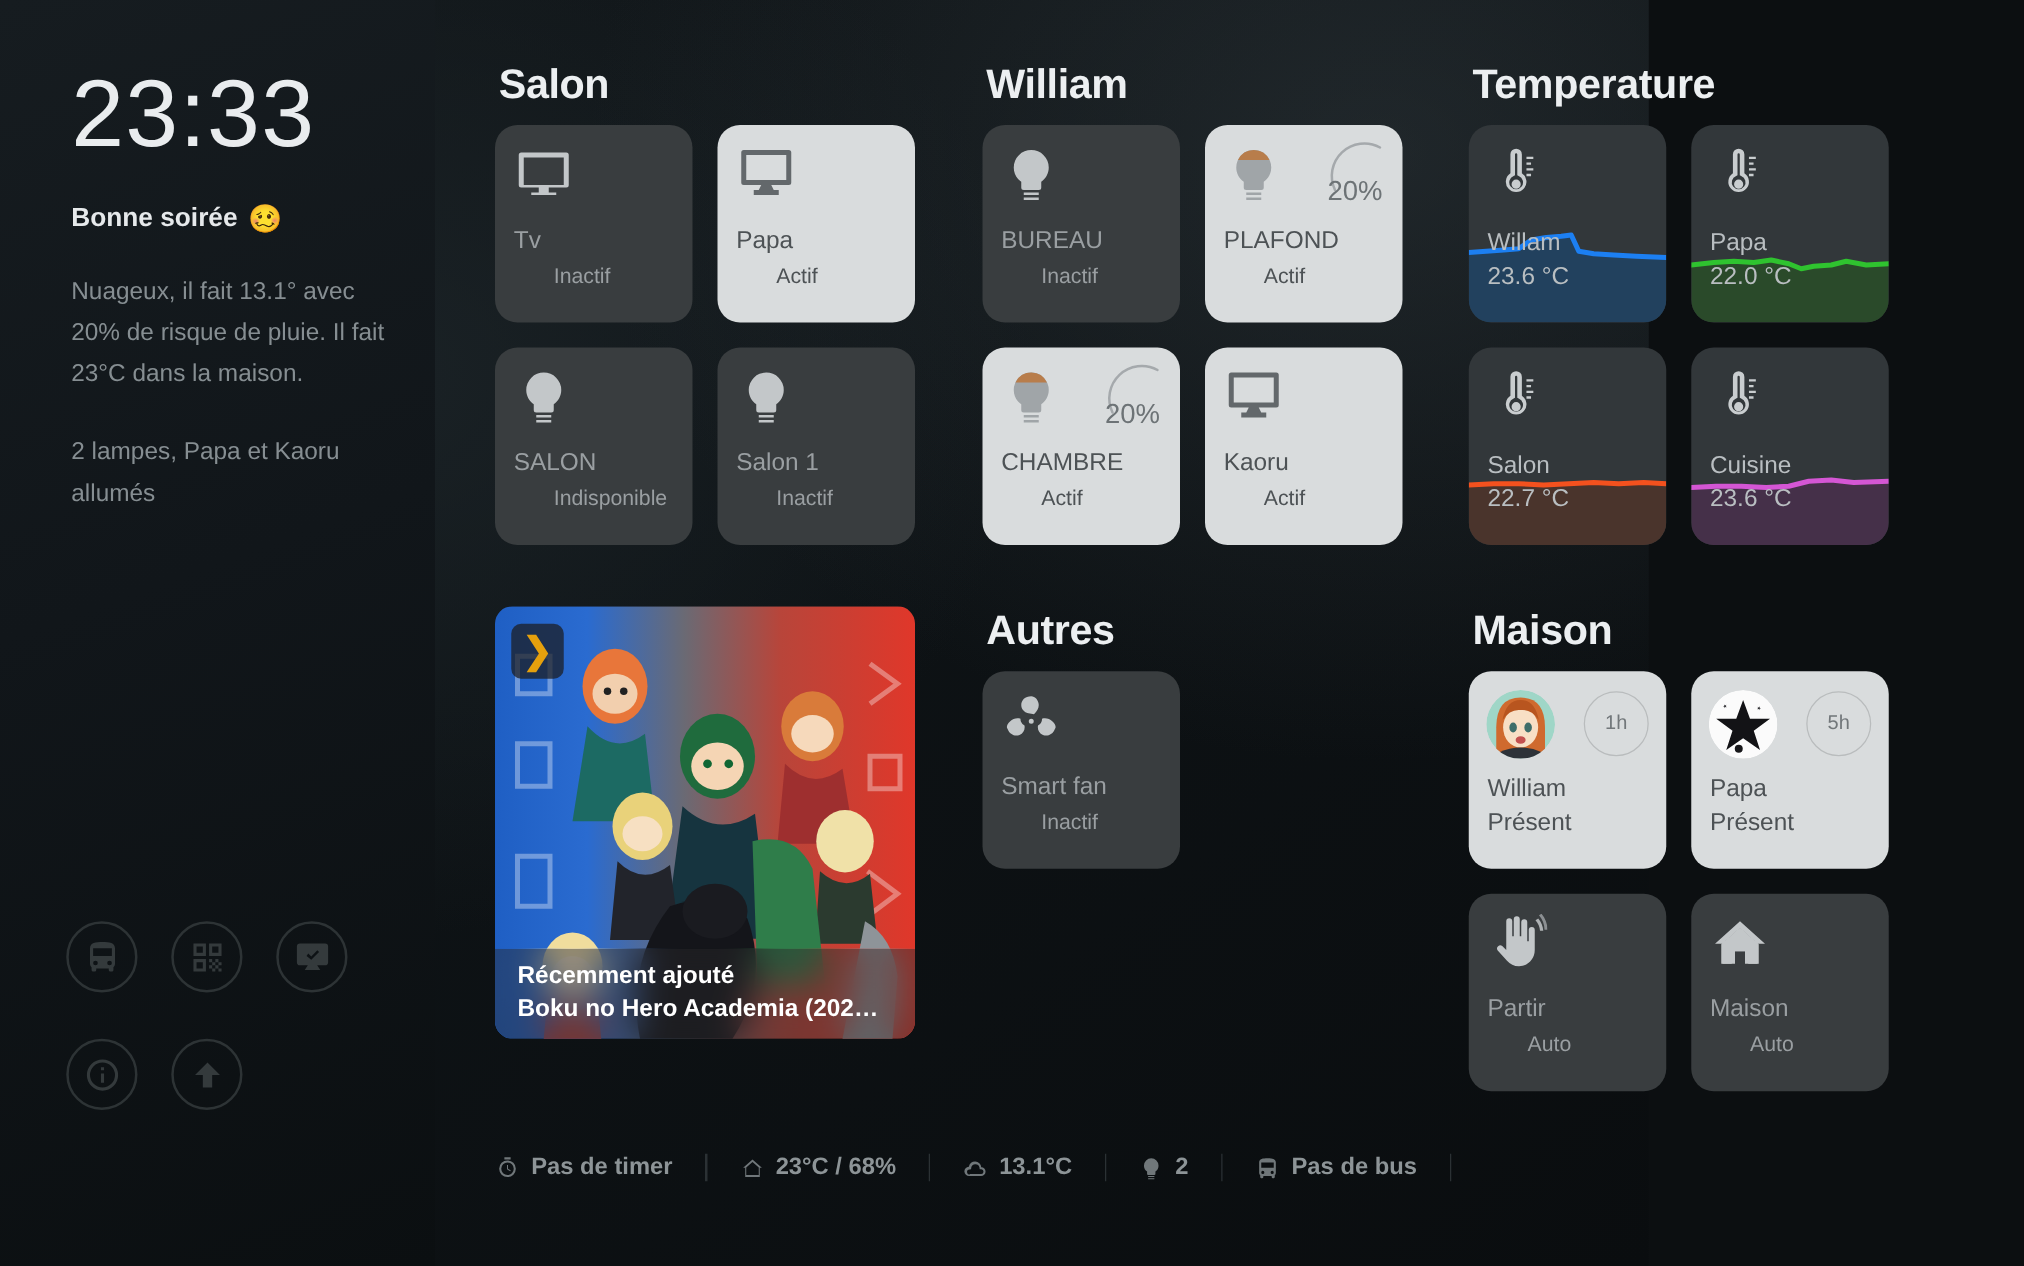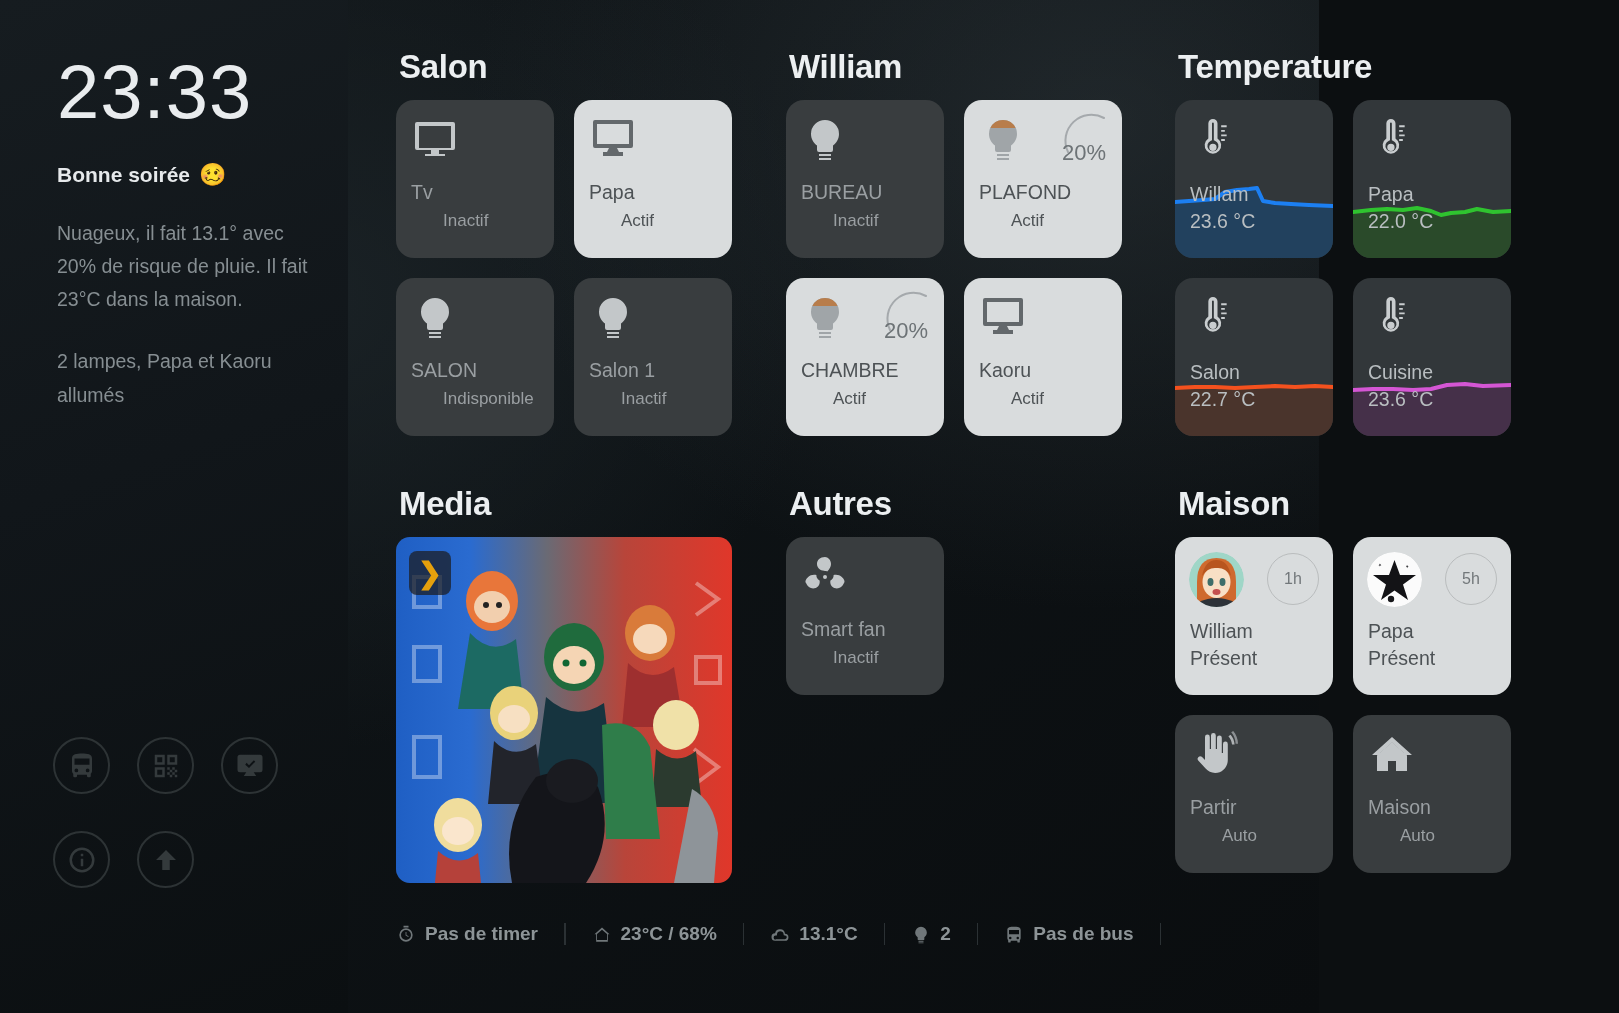--- a/index.html
+++ b/index.html
@@ -364,21 +364,20 @@
             <path d="M0,44 L20,43 L40,43 L60,44 L78,43 L94,39 L112,38 L130,40 L158,39" fill="none" stroke="#d456d4" stroke-width="4" stroke-linejoin="round" stroke-linecap="round"></path>
           </svg>
           <div class="nm">Cuisine</div>
           <div class="st">23.6 °C</div>
         </div>
 
       </div>
     </div>
 
     <div class="sect" style="left:48px; top:485px;">
-      <h2>Media</h2>
       <div class="media-card">
         <svg class="poster" viewBox="0 0 336 346" preserveAspectRatio="none">
           <defs>
             <linearGradient id="pg" x1="0" y1="0" x2="1" y2="0">
               <stop offset="0%" stop-color="#1f5fc4"></stop>
                 <stop offset="22%" stop-color="#2a6bd0"></stop>
               <stop offset="45%" stop-color="#6a6a74"></stop>
                 <stop offset="68%" stop-color="#b8453a"></stop>
               <stop offset="100%" stop-color="#e0372a"></stop>
             </linearGradient>
@@ -410,20 +409,24 @@
             <ellipse cx="62" cy="288" rx="24" ry="27" fill="#f0dd9d"></ellipse>
             <ellipse cx="62" cy="294" rx="16" ry="14" fill="#fae6cd"></ellipse>
             <path d="M42 314 q20 18 40 2 l4 40 h-48 z" fill="#b5413a"></path>
             <path d="M140 240 q40 -14 62 10 q18 50 -12 96 h-74 q-12 -60 24 -106 z" fill="#14151a"></path>
             <ellipse cx="176" cy="244" rx="26" ry="22" fill="#1a1b20"></ellipse>
             <path d="M206 188 q34 -8 48 22 l10 92 h-54 z" fill="#2f7d4a"></path>
             <path d="M296 252 q22 12 26 44 l-4 50 h-40 z" fill="#8e9499"></path>
           </g>
         </svg>
         <div class="plexbadge">❯</div>
+        <div class="mediafoot">
+          <div class="l1">Récemment ajouté</div>
+          <div class="l2">Boku no Hero Academia (202…</div>
+        </div>
       </div>
     </div>
 
     <div class="sect" style="left:438px; top:485px;">
       <h2>Autres</h2>
       <div class="grid2">
         <div class="tile off">
           <div class="ic">
             <svg viewBox="0 0 24 24">
                 <path d="M12 11a1 1 0 100 2 1 1 0 000-2m0-9c-2.5 0-4 1.6-4 3.5 0 1.7 1.2 2.9 2.8 3.3A2.9 2.9 0 0112 9c.4 0 .8.1 1.1.2C14.3 8.1 15 6.8 15 5.5 15 3.6 13.5 2 12 2m-9.5 13c.8 2.3 3 3.2 4.8 2.5 1.6-.6 2.3-2.2 2-3.8a2.9 2.9 0 01-1.4-1.5c-.2-.4-.2-.8-.2-1.2C6.2 10.6 4.6 11 3.6 12c-1.4 1.2-1.6 2.4-1.1 3m19 0c.5-.6.3-1.8-1.1-3-1-1-2.6-1.4-4.1-1 0 .4 0 .8-.2 1.2-.3.7-.8 1.2-1.4 1.5-.3 1.6.4 3.2 2 3.8 1.8.7 4-.2 4.8-2.5z"></path>

